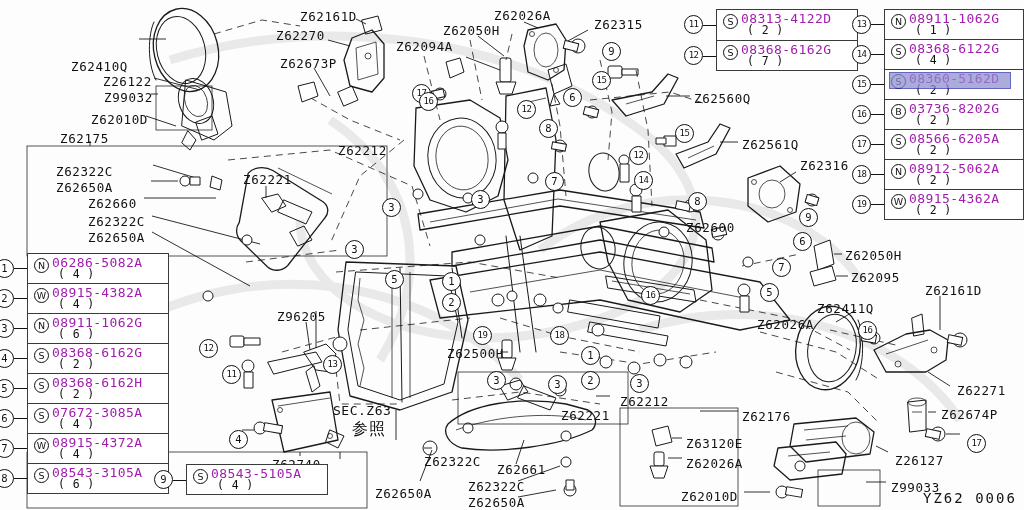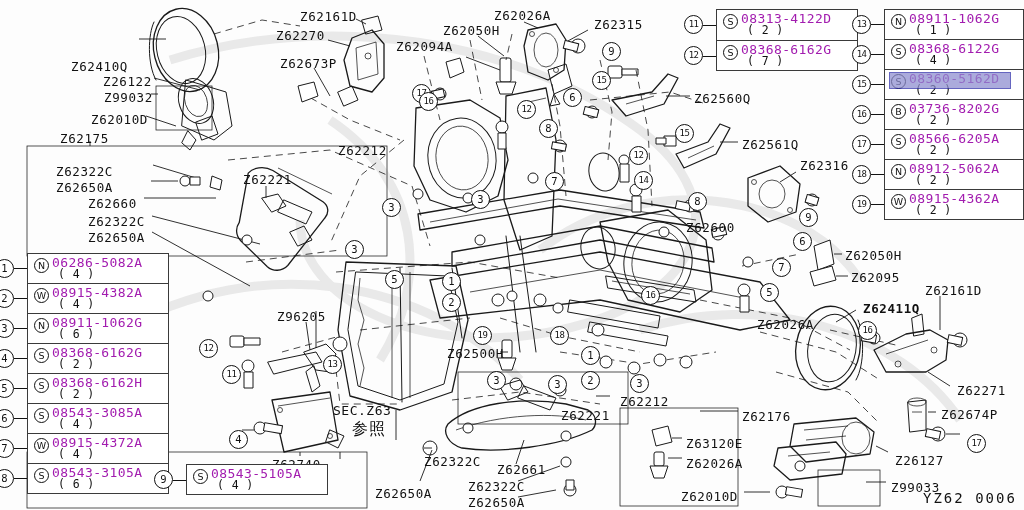--- a/index.html
+++ b/index.html
@@ -551,21 +551,21 @@
       <div class="lbl" style="left: 443px; top: 25px;">Z62050H</div>
       <div class="lbl" style="left: 494px; top: 10px;">Z62026A</div>
       <div class="lbl" style="left: 594px; top: 19px;">Z62315</div>
       <div class="lbl" style="left: 694px; top: 93px;">Z62560Q</div>
       <div class="lbl" style="left: 742px; top: 139px;">Z62561Q</div>
       <div class="lbl" style="left: 800px; top: 160px;">Z62316</div>
       <div class="lbl" style="left: 686px; top: 222px;">Z62600</div>
       <div class="lbl" style="left: 845px; top: 250px;">Z62050H</div>
       <div class="lbl" style="left: 851px; top: 272px;">Z62095</div>
       <div class="lbl" style="left: 925px; top: 285px;">Z62161D</div>
-      <div class="lbl" style="left: 863px; top: 303px; font-weight: bold;">Z62411Q</div>
+      <div class="lbl" style="left: 817px; top: 303px;">Z62411Q</div>
       <div class="lbl" style="left: 757px; top: 319px;">Z62026A</div>
       <div class="lbl" style="left: 957px; top: 385px;">Z62271</div>
       <div class="lbl" style="left: 941px; top: 409px; text-align: center;">Z62674P</div>
       <div class="lbl" style="left: 895px; top: 455px;">Z26127</div>
       <div class="lbl" style="left: 891px; top: 482px;">Z99033</div>
       <div class="lbl" style="left: 742px; top: 411px;">Z62176</div>
       <div class="lbl" style="left: 686px; top: 438px;">Z63120E</div>
       <div class="lbl" style="left: 686px; top: 458px;">Z62026A</div>
       <div class="lbl" style="left: 681px; top: 491px;">Z62010D</div>
       <div class="lbl" style="left: 620px; top: 396px;">Z62212</div>
@@ -723,21 +723,21 @@
       <div class="row" style="height: 30px;">
         <div class="cell">
           <span class="typemark">S</span>
           <span class="pn">08368-6162H</span>
           <span class="qty">( 2 )</span>
         </div>
       </div>
       <div class="row" style="height: 30px;">
         <div class="cell">
           <span class="typemark">S</span>
-          <span class="pn">08543-3085A</span>
+          <span class="pn">07672-3085A</span>
           <span class="qty">( 4 )</span>
         </div>
       </div>
       <div class="row" style="height: 30px;">
         <div class="cell">
           <span class="typemark">W</span>
           <span class="pn">08915-4372A</span>
           <span class="qty">( 4 )</span>
         </div>
       </div>

